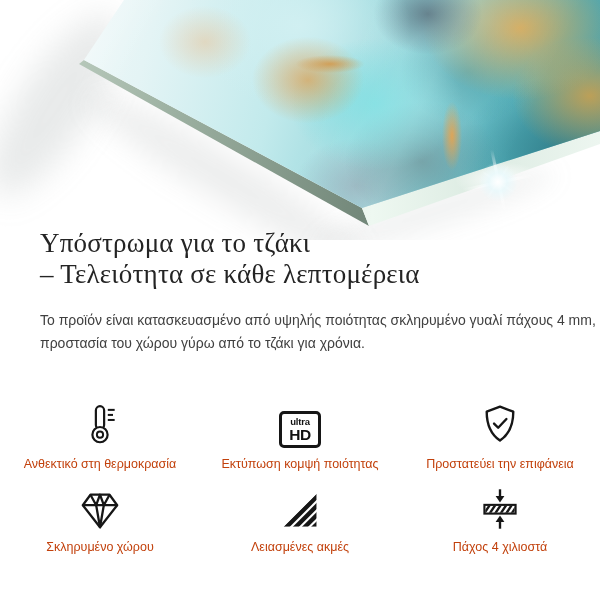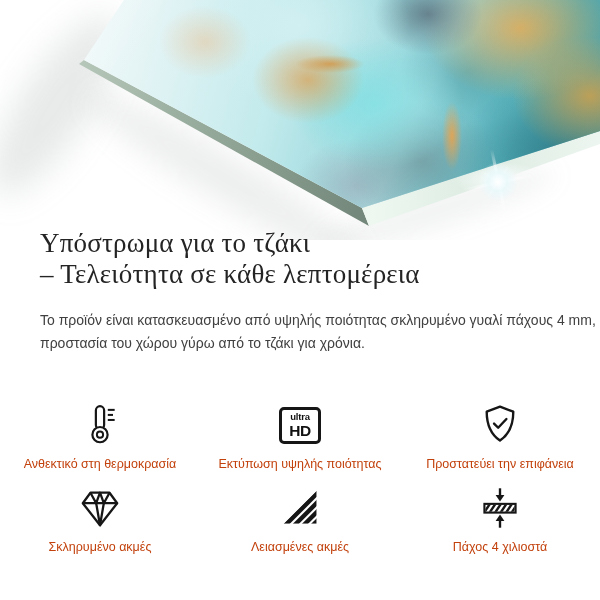--- a/index.html
+++ b/index.html
@@ -71,21 +71,21 @@
   }
   .title span{display:block;}
   .desc{position:absolute;left:40px;top:309px;width:545px;
     font-size:14px;line-height:22.6px;color:#404040;}
   .desc div{white-space:nowrap;}
 
   
   .features{position:absolute;left:0;top:402px;width:600px;
     display:grid;grid-template-columns:repeat(3,1fr);row-gap:14px;}
   .feature{display:flex;flex-direction:column;align-items:center;}
-  .icon-box{height:46px;display:flex;align-items:center;justify-content:center;}
+  .icon-box{height:46px;display:flex;align-items:flex-end;justify-content:center;}
   .feature .label{margin-top:9px;font-size:12.5px;color:#c2410c;white-space:nowrap;text-align:center;}
   .icon-box svg{display:block;}
   .uhd{box-sizing:border-box;width:42px;height:37px;border:3px solid #161616;border-radius:5px;
     display:flex;flex-direction:column;align-items:center;justify-content:center;color:#111;line-height:1;}
   .uhd .t{font-size:9.5px;font-weight:700;letter-spacing:-0.2px;}
   .uhd .b{font-size:15.5px;font-weight:800;letter-spacing:-0.4px;margin-top:1px;}
 </style>
 </head>
 <body>
 
@@ -134,21 +134,21 @@
       <span class="label">Ανθεκτικό στη θερμοκρασία</span>
     </div>
 
     <div class="feature">
       <div class="icon-box">
         <div class="uhd">
           <span class="t">ultra</span>
           <span class="b">HD</span>
         </div>
       </div>
-      <span class="label">Εκτύπωση υψηλής ποιότητας</span>
+      <span class="label">Εκτύπωση κομψή ποιότητας</span>
     </div>
 
     <div class="feature">
       <div class="icon-box">
         <svg width="44" height="46" viewBox="0 0 48 48" fill="none" stroke="#161616" stroke-width="2.6" stroke-linejoin="round" stroke-linecap="round">
           <path d="M24 4 L38.5 9.5 C38.5 22.5 35 33.5 24 41 C13 33.5 9.5 22.5 9.5 9.5 Z"></path>
           <polyline points="17.5,22.5 22,27 31,17.5"></polyline>
         </svg>
       </div>
       <span class="label">Προστατεύει την επιφάνεια</span>
@@ -156,21 +156,21 @@
 
     <div class="feature">
       <div class="icon-box">
         <svg width="46" height="42" viewBox="0 0 48 44" fill="none" stroke="#161616" stroke-width="2.4" stroke-linejoin="round">
           <path d="M14 6 L34 6 L42 17 L24 40 L6 17 Z"></path>
           <path d="M6 17 L42 17"></path>
           <path d="M14 6 L20 17 L24 6 L28 17 L34 6"></path>
           <path d="M20 17 L24 40 L28 17"></path>
         </svg>
       </div>
-      <span class="label">Σκληρυμένο ακμές</span>
+      <span class="label">Σκληρυμένο χώρου</span>
     </div>
 
     <div class="feature">
       <div class="icon-box">
         <svg width="40" height="40" viewBox="0 0 48 48">
           <defs>
               <clipPath id="triclip">
                 <path d="M4 43 L44 43 L44 3 Z"></path>
               </clipPath>
             </defs>

